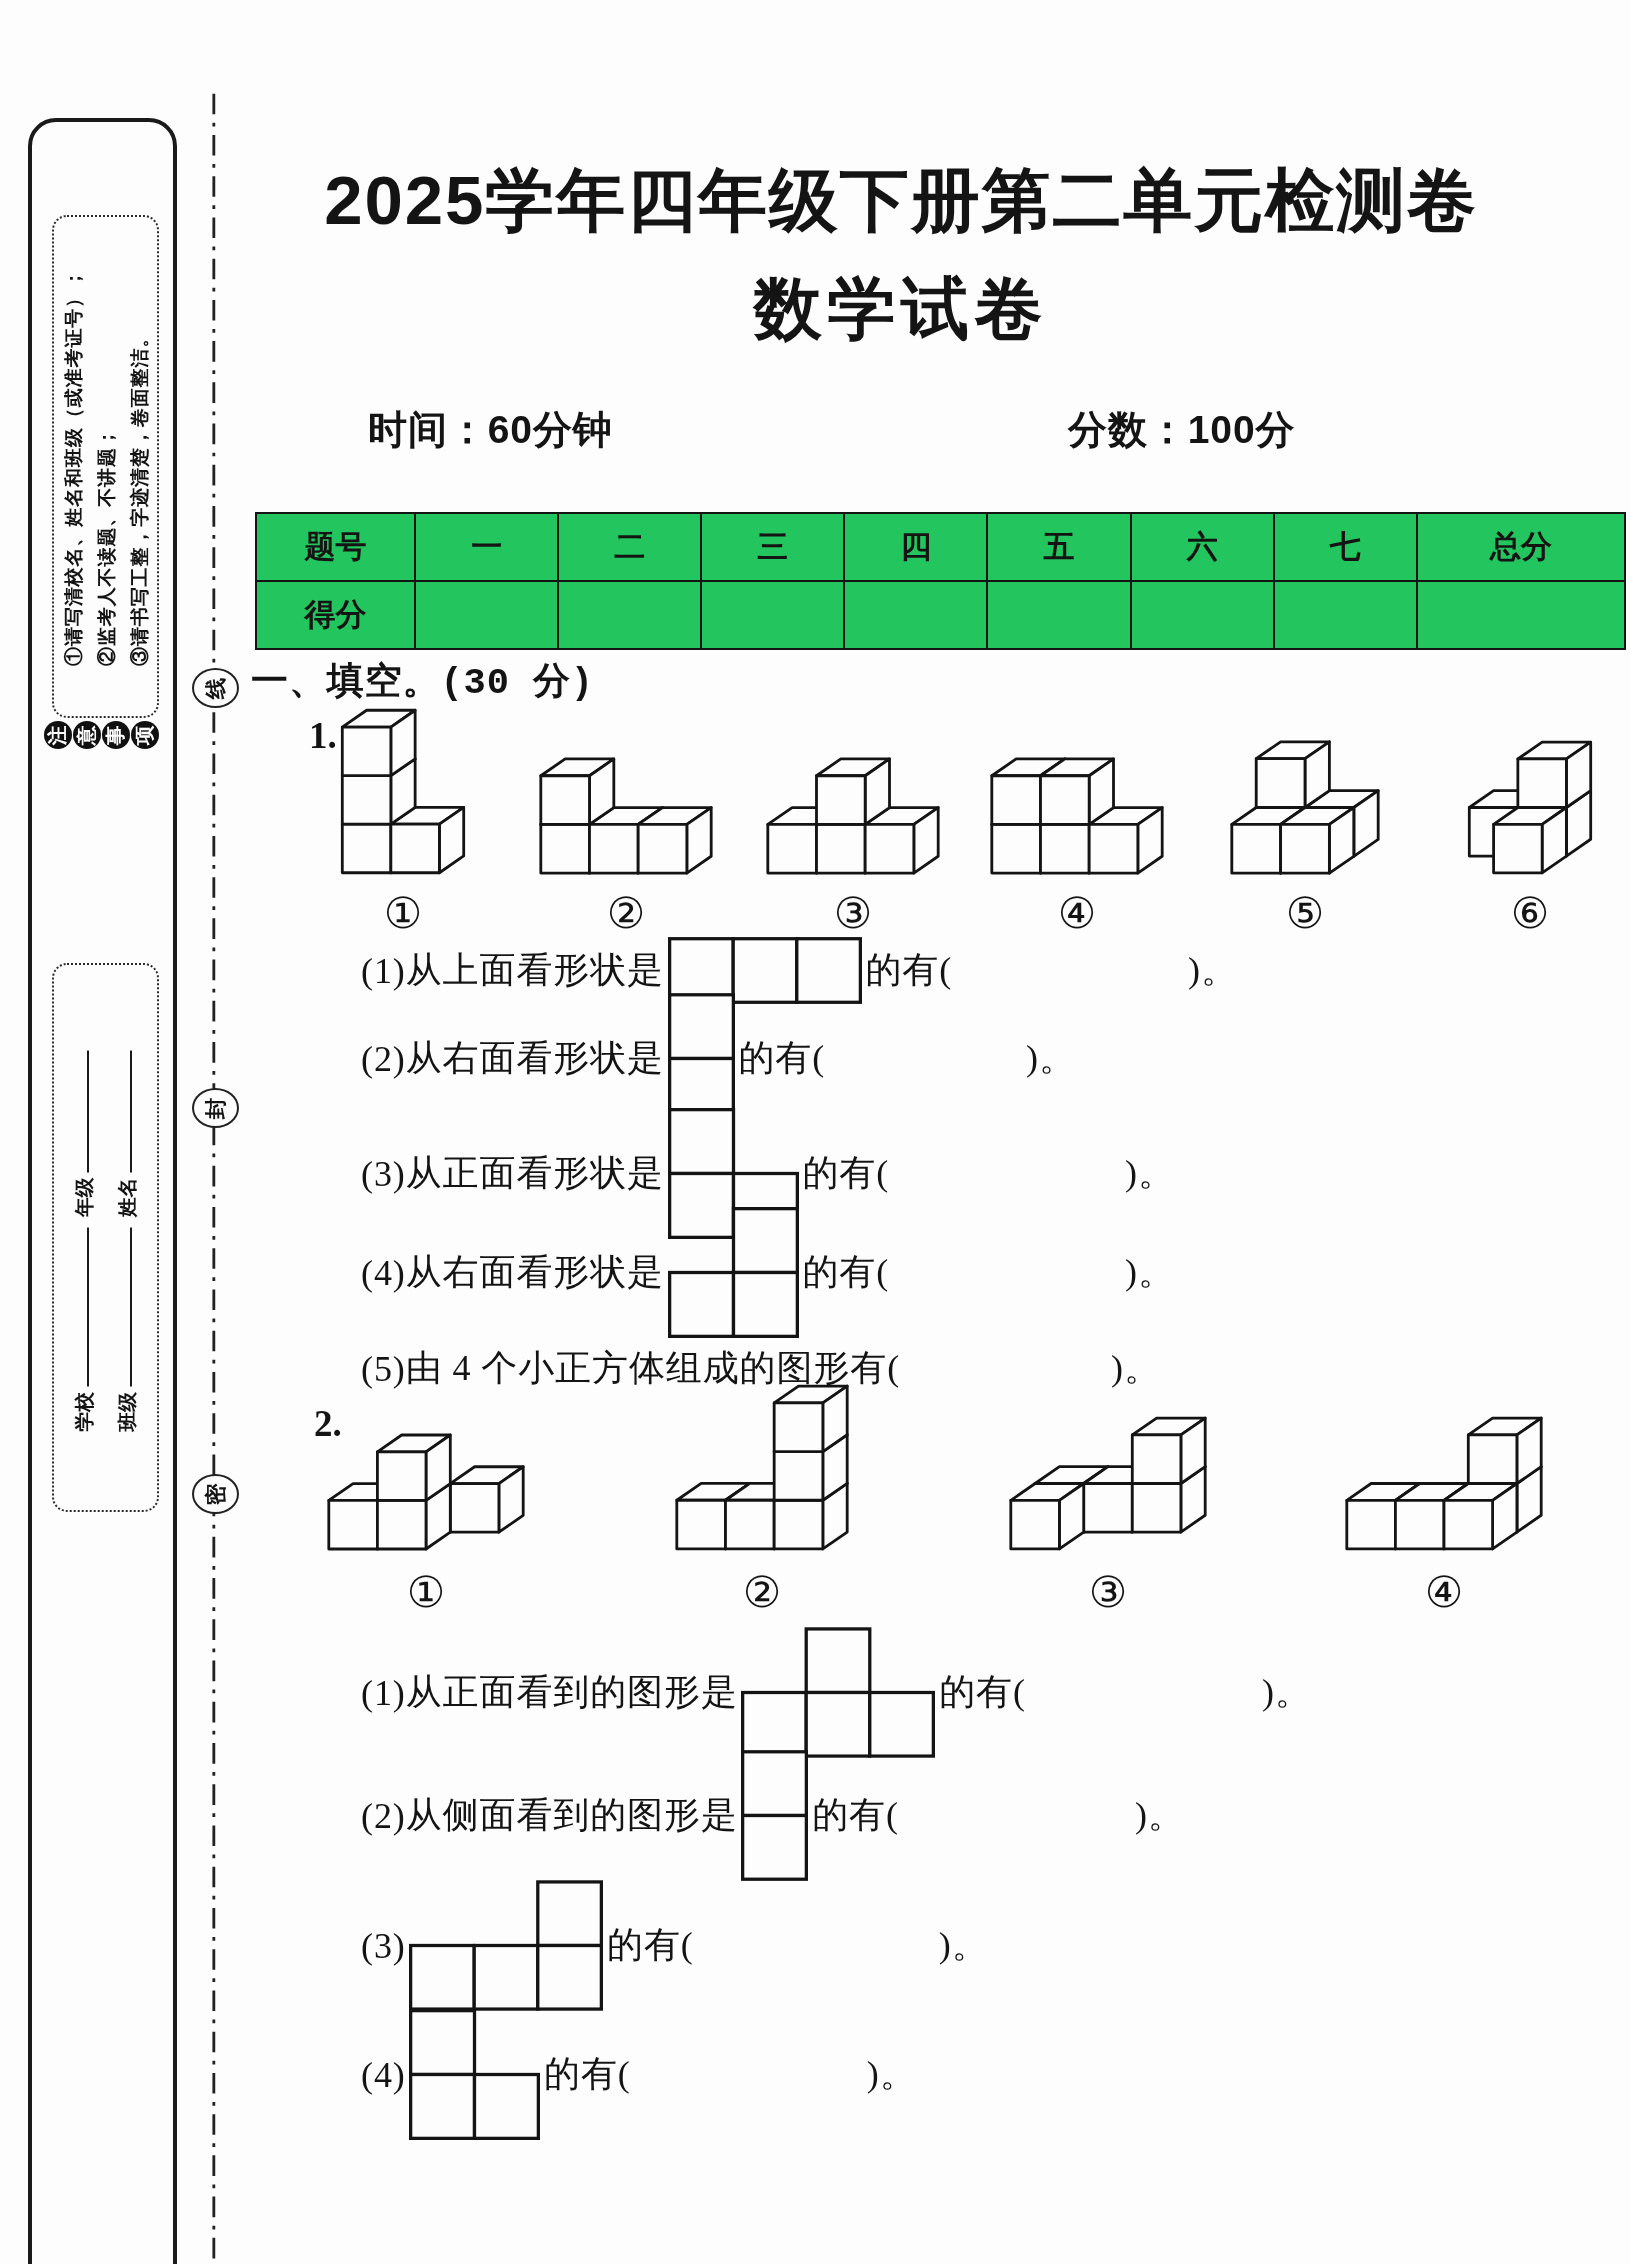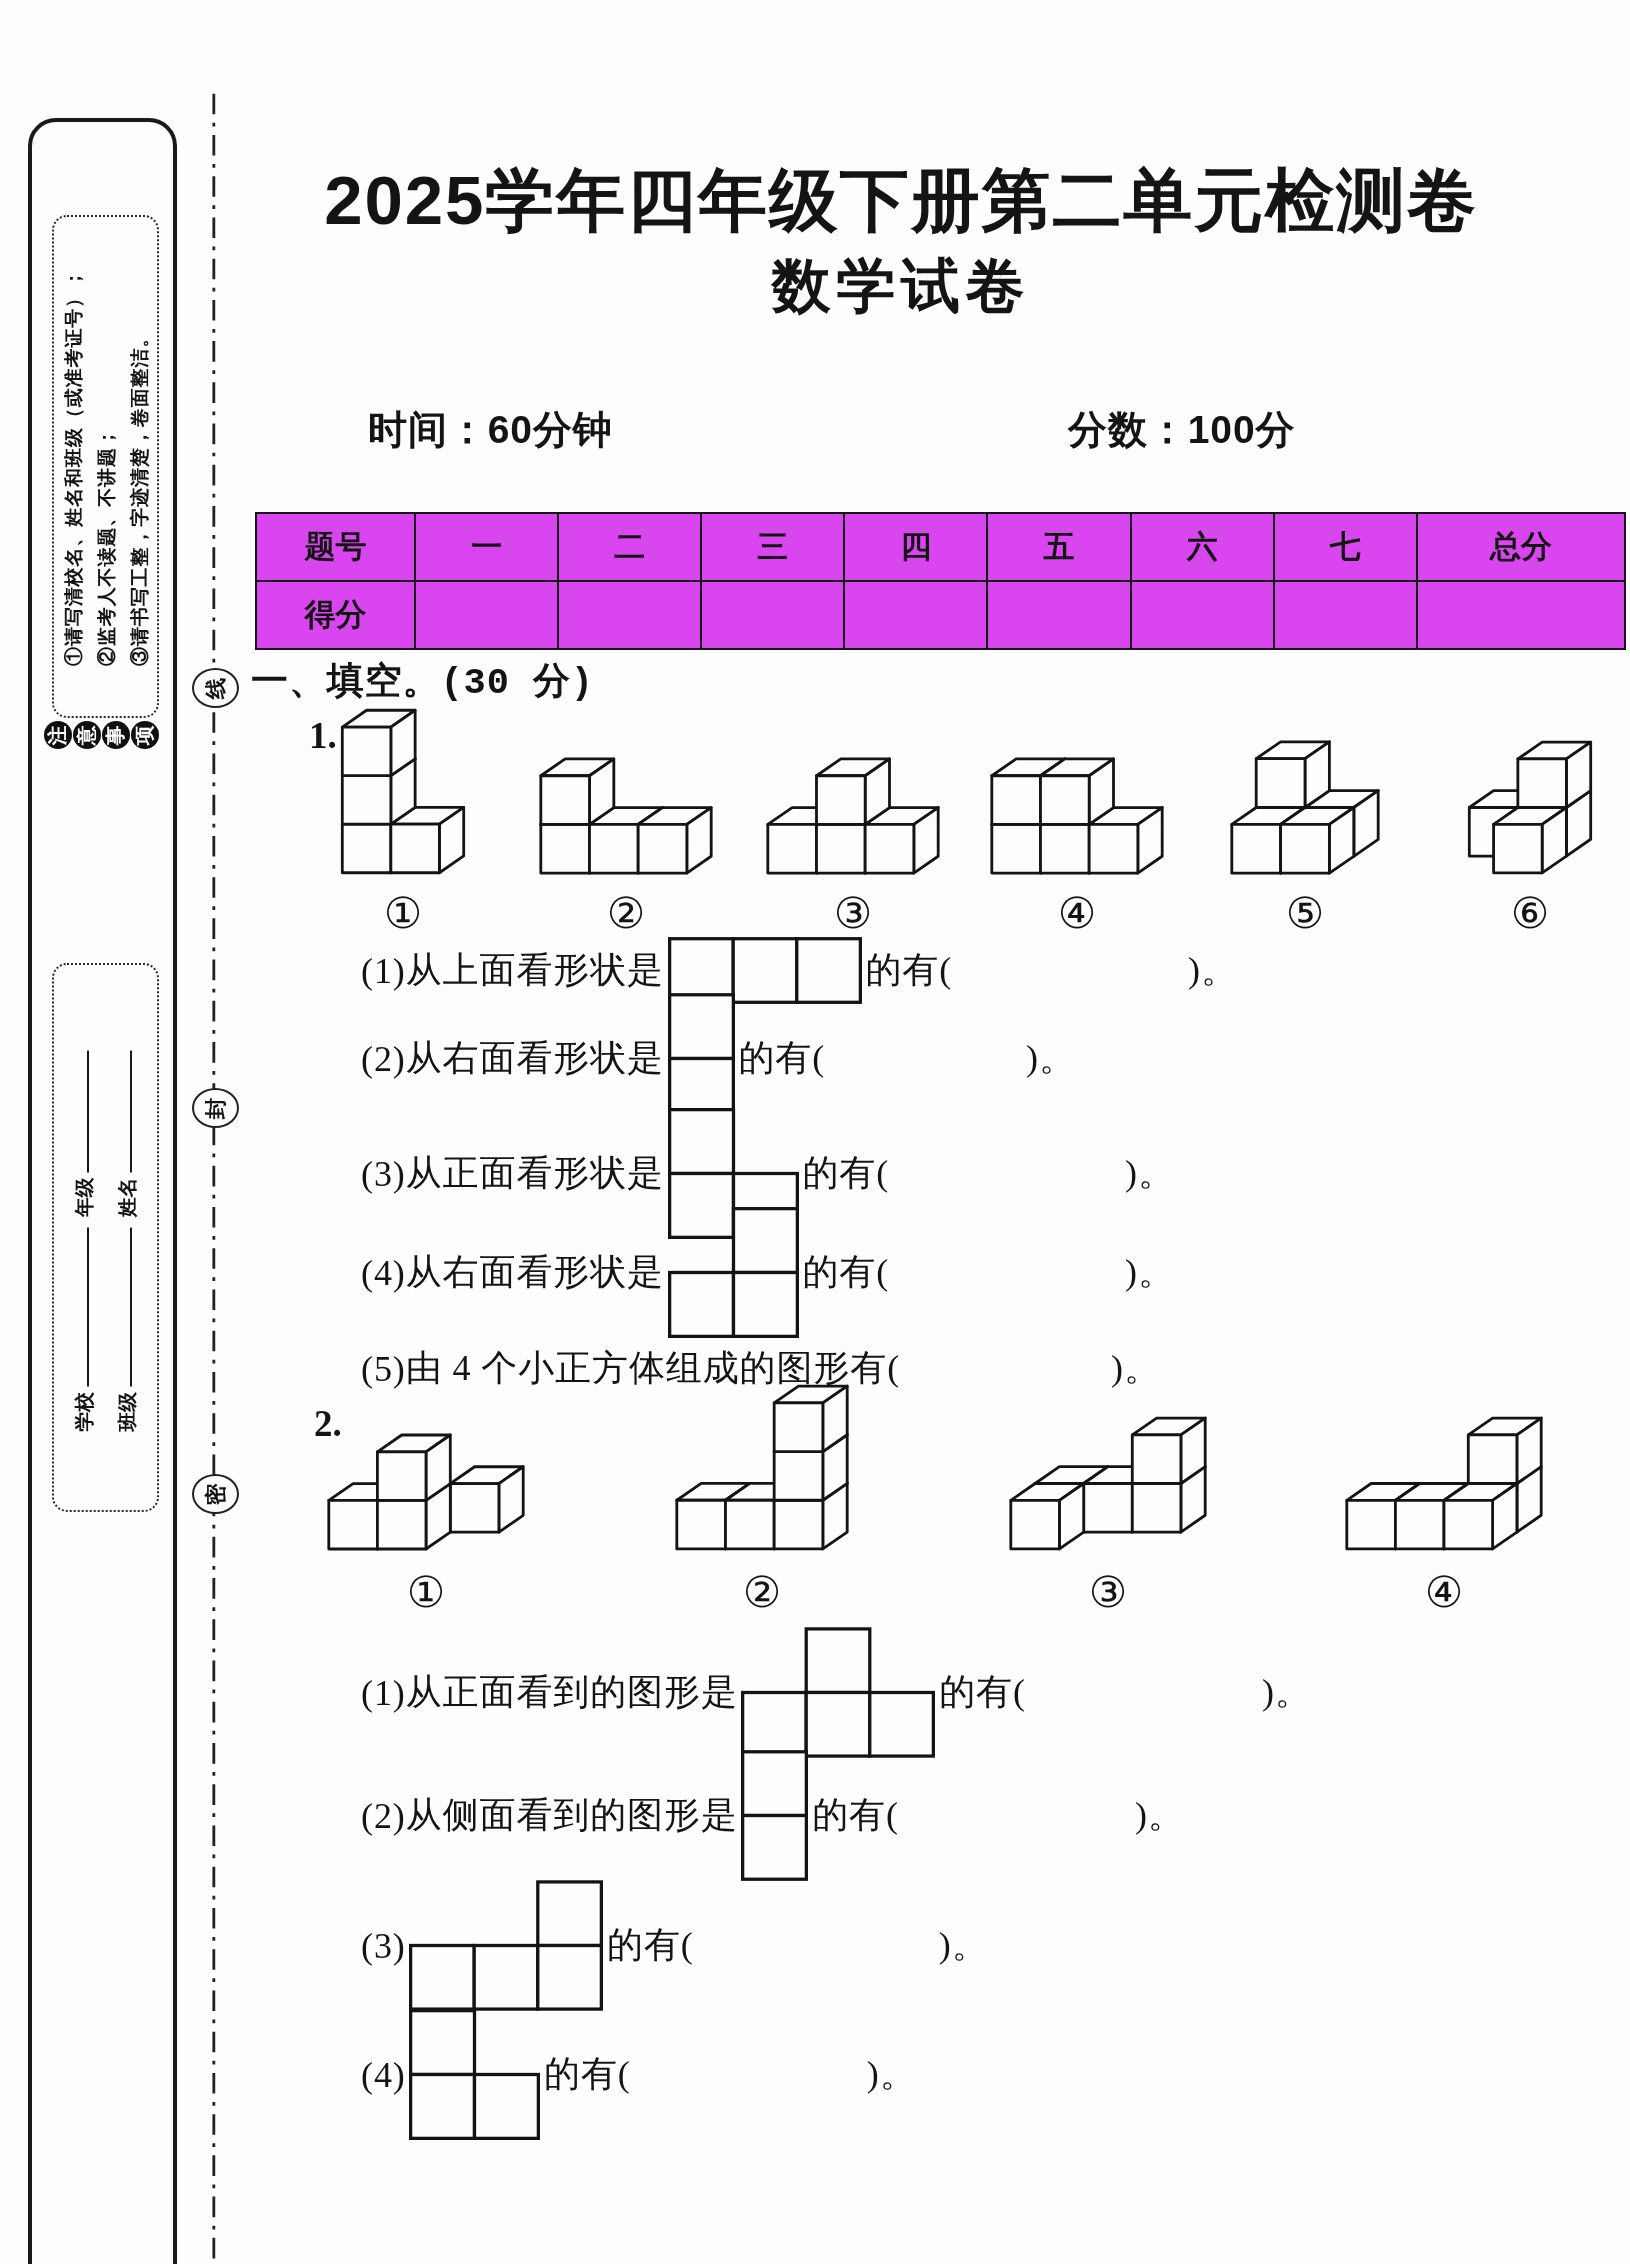--- a/index.html
+++ b/index.html
@@ -34,29 +34,29 @@
   .seal-svg{position:absolute;left:0;top:0;pointer-events:none;}
   .seal-c{
     position:absolute;left:192px;width:43px;height:36px;border:2.8px solid #222;
     border-radius:50%;background:#fdfdfd;display:flex;align-items:center;justify-content:center;
   }
   .seal-c span{display:block;transform:rotate(-90deg);font-size:21.5px;font-weight:600;}
   
   .title-wrap{position:absolute;left:245px;top:0;width:1312px;text-align:center;
     font-family:"Liberation Sans", sans-serif;}
   .title-1{position:relative;margin-top:155px;font-size:69px;font-weight:900;letter-spacing:1.9px;}
-  .title-2{position:relative;margin-top:0;font-size:59px;font-weight:900;letter-spacing:5.6px;}
+  .title-2{position:relative;margin-top:17px;font-size:68px;font-weight:900;letter-spacing:5.6px;}
   .meta{position:absolute;top:403px;font-family:"Liberation Sans", sans-serif;
     font-size:39px;font-weight:600;letter-spacing:0.9px;}
   .meta.time{left:368px;}
   .meta.score{left:1068px;}
   
   table.score{
     position:absolute;left:255px;top:512px;width:1371px;
-    border-collapse:collapse;table-layout:fixed;background:#d946ef;
+    border-collapse:collapse;table-layout:fixed;background:#22c55e;
     font-family:"Liberation Sans", sans-serif;
   }
   table.score td{
     border:2.8px solid #141414;height:66px;text-align:center;
     font-size:31px;font-weight:700;padding:0;
   }
   
   .sec-heading{position:absolute;left:251px;top:656px;font-size:37px;font-weight:800;
     font-family:Liberation Mono, monospace;letter-spacing:0.9px;}
   .qnum{position:absolute;font-size:37px;font-weight:600;}

